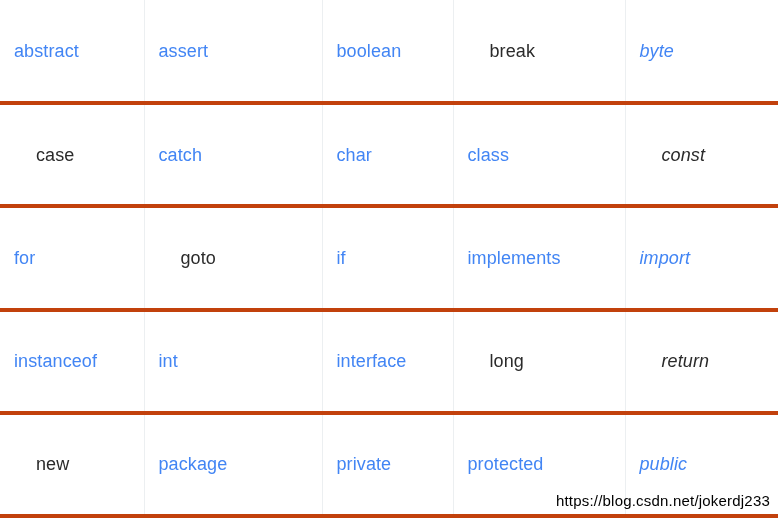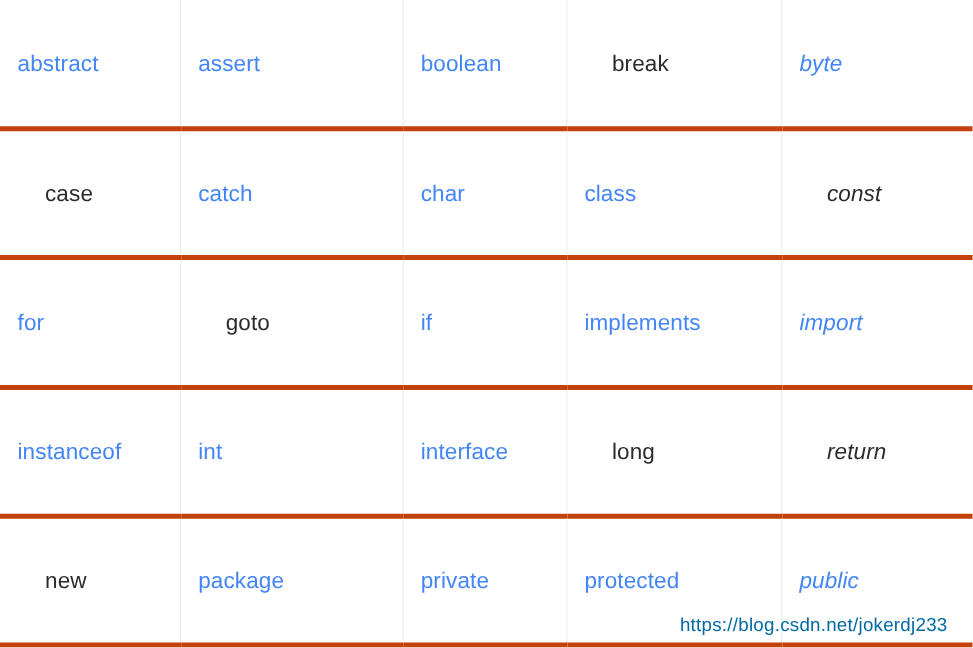--- a/index.html
+++ b/index.html
@@ -61,25 +61,25 @@
     color: #4285f4;
     cursor: pointer;
   }
   .kw.plain {
     color: #2b2b2b;
     padding-left: 22px;
   }
 
   #watermark {
     position: absolute;
-    right: 20px;
+    right: 8px;
     bottom: 8px;
     font-size: 15px;
     line-height: 18px;
-    color: #0369a1;
+    color: #000000;
     font-family: "Liberation Sans", "DejaVu Sans", sans-serif;
     white-space: nowrap;
     z-index: 5;
     pointer-events: none;
     letter-spacing: 0.2px;
   }
 </style>
 </head>
 <body>
 

